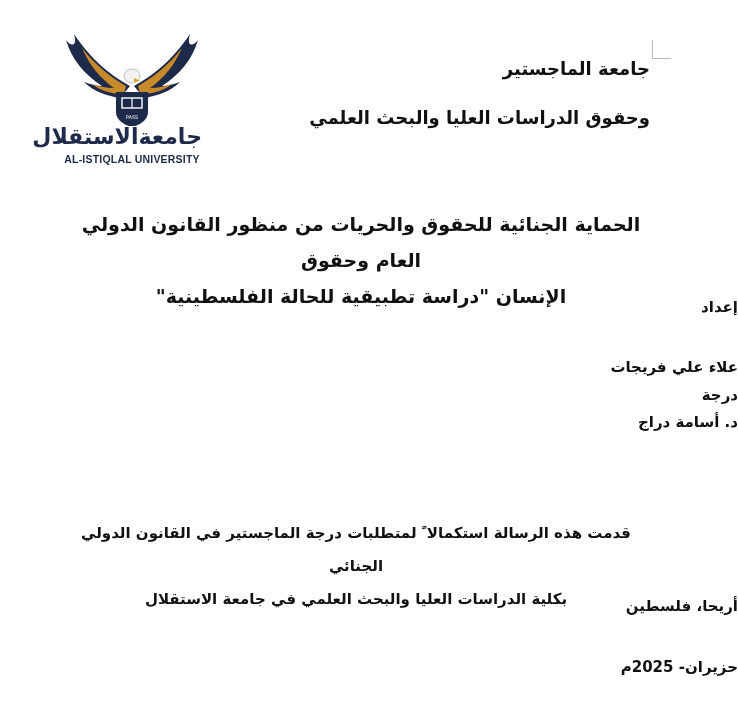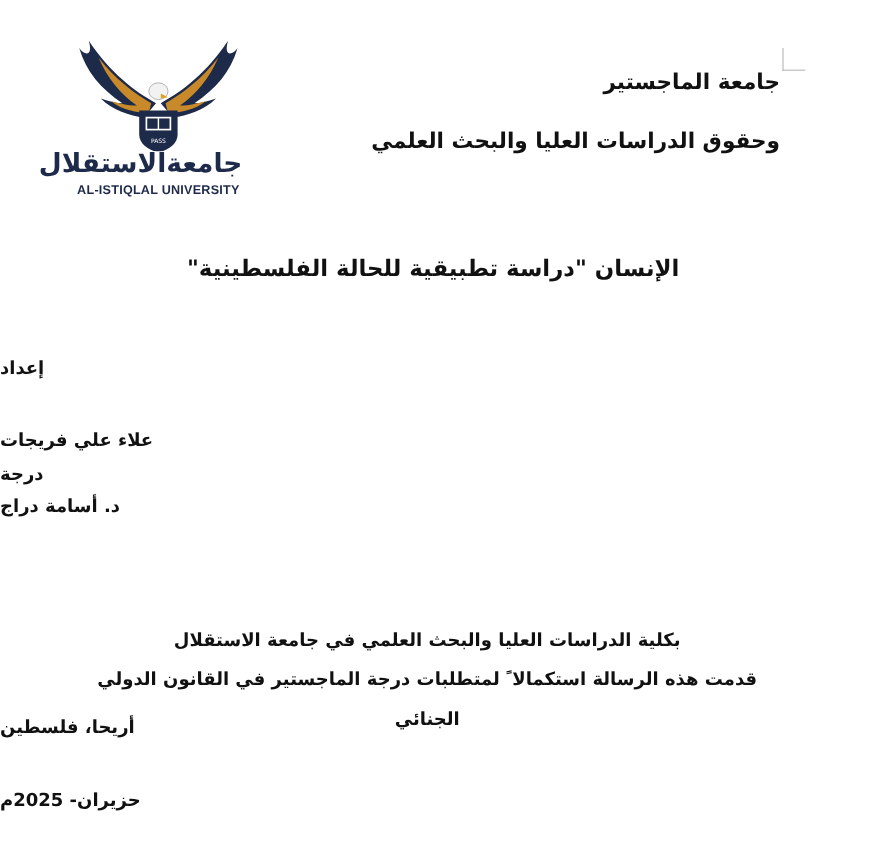--- a/index.html
+++ b/index.html
@@ -11,21 +11,21 @@
                  border-left:1px solid #bbb; border-bottom:1px solid #bbb; }
     .logo { left:62px; top:26px; width:140px; height:146px; }
     .logo-ar { position:absolute; left:0; top:100px; width:140px; text-align:right;
                font-size:22px; direction:rtl; color:#1e2a4a; font-weight:bold; line-height:22px; }
     .logo-en { position:absolute; left:0; top:127px; width:140px; text-align:center;
                font-family:"Liberation Sans", sans-serif; font-size:10.5px; font-weight:bold;
                color:#1e2a4a; letter-spacing:0.2px; }
     .h-univ { right:88px; top:58px; font-size:18px; font-weight:bold; }
     .h-college { right:88px; top:107px; font-size:18px; font-weight:bold; }
     .title { left:70px; right:86px; top:206px; font-size:19px; font-weight:bold; line-height:36px; text-align:center; }
-    .line { left:0; width:738px; text-align:left; font-size:15px; font-weight:bold; }
+    .line { left:0; width:738px; text-align:right; font-size:15px; font-weight:bold; }
     .submit { left:60px; right:86px; top:517px; font-size:15px; font-weight:bold; line-height:33px; text-align:center; }
   </style>
 </head>
 <body>
 
 <div class="crop-mark"></div>
 
 <div class="abs logo">
   <svg width="140" height="100" viewBox="0 0 140 100" style="position:absolute;left:0;top:0;">
 
@@ -44,27 +44,28 @@
     <text x="70" y="93" font-size="5" fill="#fff" text-anchor="middle" font-family="DejaVu Sans, sans-serif">PASS</text>
   </svg>
   <div class="logo-ar">جامعةالاستقلال</div>
   <div class="logo-en">AL-ISTIQLAL UNIVERSITY</div>
 </div>
 
 <div class="abs rtl h-univ">جامعة الماجستير</div>
 <div class="abs rtl h-college">وحقوق الدراسات العليا والبحث العلمي</div>
 
 <div class="abs rtl title">
+  <div>الحماية الجنائية للحقوق والحريات من منظور القانون الدولي العام وحقوق</div>
   <div>الإنسان "دراسة تطبيقية للحالة الفلسطينية"</div>
 </div>
 
 <div class="abs rtl line" style="top:298px;">إعداد</div>
 <div class="abs rtl line" style="top:358px;">علاء علي فريجات</div>
 <div class="abs rtl line" style="top:386px;">درجة</div>
 <div class="abs rtl line" style="top:413px;">د. أسامة دراج</div>
 
 <div class="abs rtl submit">
+  <div>قدمت هذه الرسالة استكمالا  ً لمتطلبات درجة الماجستير في القانون الدولي الجنائي</div>
   <div>بكلية الدراسات العليا والبحث العلمي في جامعة الاستقلال</div>
-  <div>قدمت هذه الرسالة استكمالا  ً لمتطلبات درجة الماجستير في القانون الدولي الجنائي</div>
 </div>
 
 <div class="abs rtl line" style="top:597px;">أريحا، فلسطين</div>
 <div class="abs rtl line" style="top:658px;">حزيران- 2025م</div>
 
 </body></html>

